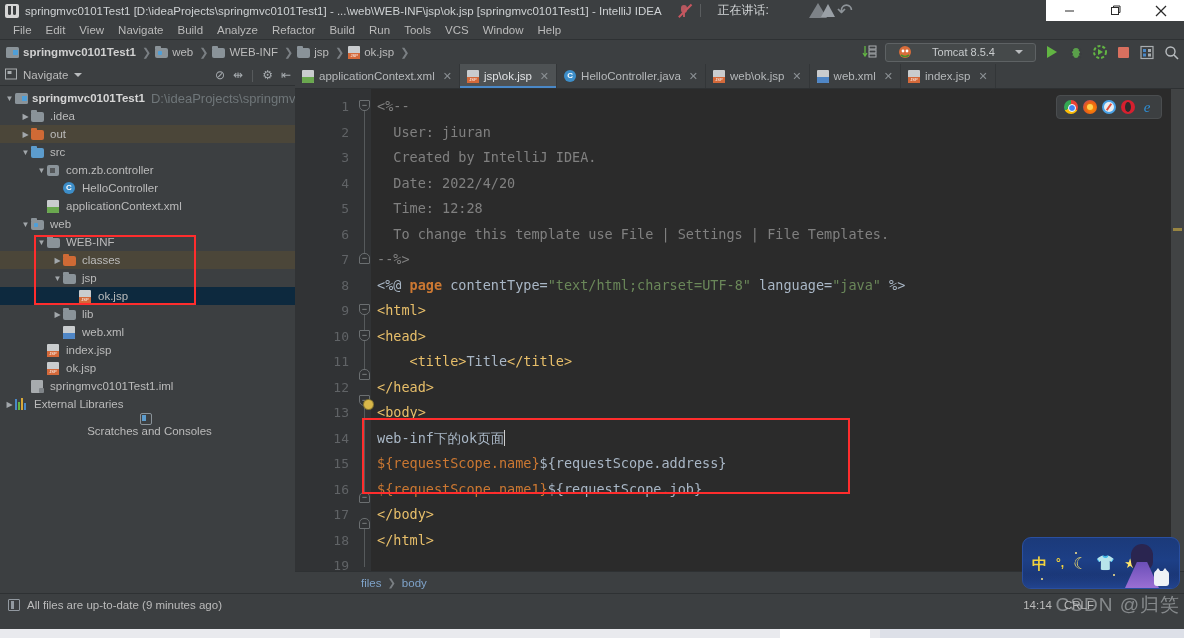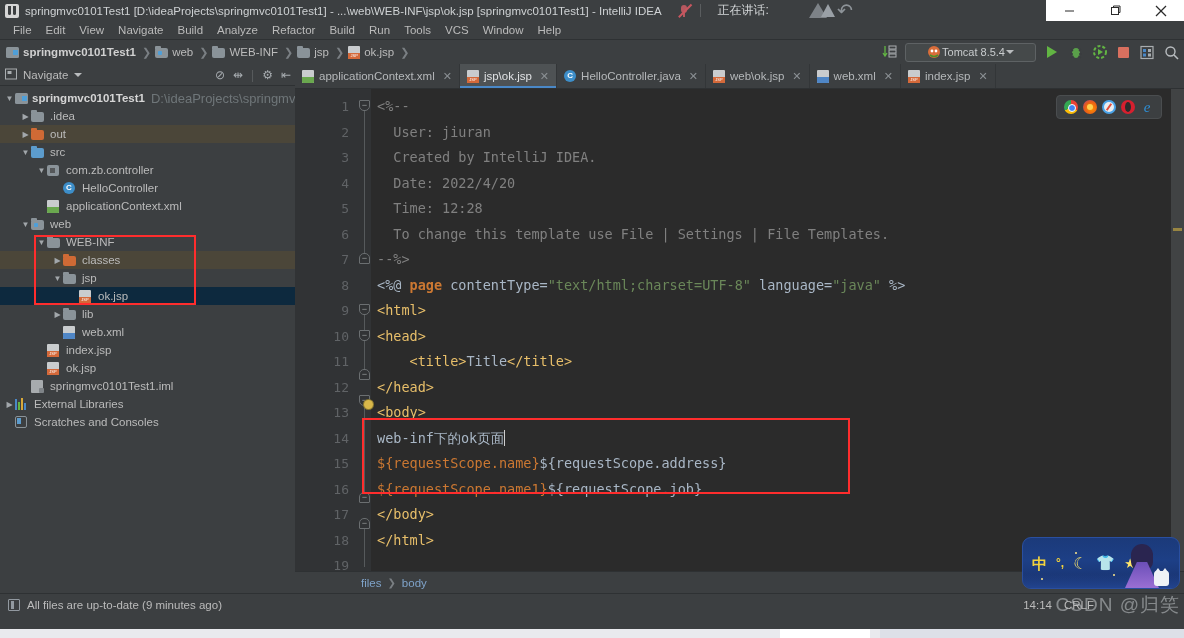--- a/index.html
+++ b/index.html
@@ -126,22 +126,22 @@
     content: ""; position: absolute; left: 0; bottom: 0; width: 12px; height: 6px;
     background: #4f86c6; border-radius: 0 0 1px 1px;
   }
 
   .toolbar-right {
     position: absolute; right: 4px; top: 0; height: 24px;
     display: flex; align-items: center; gap: 7px;
   }
   .tbtn { width: 17px; height: 17px; position: relative; display:flex; align-items:center; justify-content:center;}
   .runcfg {
-    display: flex; align-items: center; gap: 1px; border: 1px solid #5e6264;
-    border-radius: 3px; height: 19px; padding: 0 21px; background: #45494a;
+    display: flex; align-items: center; gap: 20px; border: 1px solid #5e6264;
+    border-radius: 3px; height: 19px; padding: 0 12px; background: #45494a;
   }
   .runcfg .nm { color: #c8cbcd; font-size: 11px; white-space: nowrap; }
   .caret-dn { width: 0; height: 0; border-left: 4px solid transparent; border-right: 4px solid transparent; border-top: 4px solid #b9bcbe; }
   .play-tri { width: 0; height: 0; border-top: 6px solid transparent; border-bottom: 6px solid transparent; border-left: 10px solid #62b543; }
   .stop-sq { width: 11px; height: 11px; background: #d9705f; border-radius: 1px; }
 
   
   .main { display: flex; height: 529px; }
 
   
@@ -623,21 +623,21 @@
             <span style="display: inline-flex; align-items: center; width: 15px;">
               <span class="ico-libs">
                 <span style="left:0;height:11px;background:#4a88c7"></span>
                 <span style="left:3px;height:8px;background:#62b543"></span>
                 <span style="left:6px;height:12px;background:#d9a93a"></span>
                 <span style="left:9px;height:7px;background:#4a88c7"></span>
               </span>
             </span>
             <span class="nm">External Libraries</span>
           </div>
-          <div class="trow" style="padding-left: 4px;">
+          <div class="trow" style="padding-left: 4px; flex-direction: column;">
             <span class="arrow"></span>
             <span style="display: inline-flex; align-items: center; width: 15px;">
               <span class="ico-scratch"></span>
             </span>
             <span class="nm">Scratches and Consoles</span>
           </div>
         </div>
     </div>
 
     <div class="editor-col">

